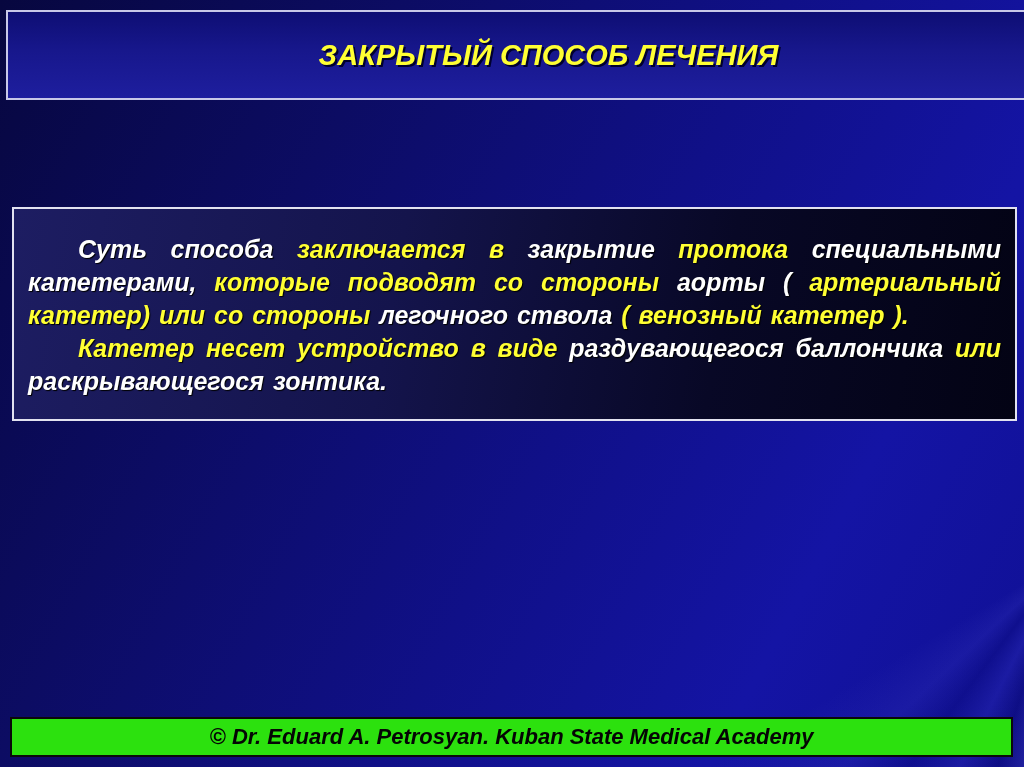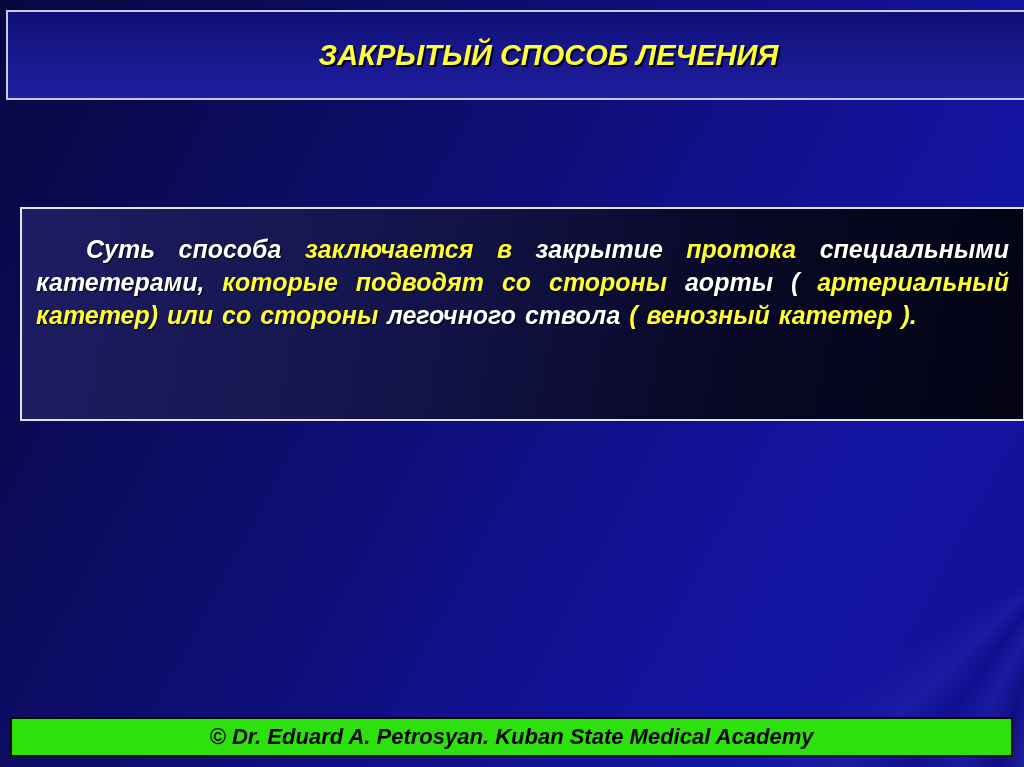--- a/index.html
+++ b/index.html
@@ -35,21 +35,21 @@
     text-align:center;
     padding-left:37px;
   }
   .title-line{
     color:var(--yellow,#ffff33);
     font-size:29px;line-height:36px;letter-spacing:0px;
     text-shadow:2px 2px 0 #00002e;
     white-space:nowrap;
   }
   .body-box{
-    position:absolute;left:20px;top:207px;width:1005px;height:214px;z-index:2;
+    position:absolute;left:12px;top:207px;width:1005px;height:214px;z-index:2;
     border:2px solid #e2e2f0;
     background:linear-gradient(100deg,#1d1d62 0%,#14144c 38%,#080826 70%,#030314 100%);
     box-sizing:border-box;
     padding:24px 14px 0 14px;
   }
   .para{
     margin:0;
     font-size:25px;line-height:33px;
     text-align:justify;
     text-indent:50px;
@@ -77,19 +77,20 @@
 <div class="slide">
   <div class="rays"></div>
 
   <div class="title-box">
     <div class="title-line">ЗАКРЫТЫЙ СПОСОБ ЛЕЧЕНИЯ</div>
   </div>
 
   <div class="body-box">
     <div>
         <p class="para"><span class="white">Суть способа </span><span class="yellow">заключается в </span><span class="white">закрытие </span><span class="yellow">протока </span><span class="white">специальными катетерами, </span><span class="yellow">которые подводят со стороны </span><span class="white">аорты ( </span><span class="yellow">артериальный катетер) или со стороны </span><span class="white">легочного ствола </span><span class="yellow">( венозный катетер ).</span></p>
+        <p class="para"><span class="yellow">Катетер несет устройство в виде </span><span class="white">раздувающегося баллончика </span><span class="yellow">или </span><span class="white">раскрывающегося зонтика.</span></p>
       </div>
   </div>
 
   <div class="footer-bar">
     <div class="footer-text">© Dr. Eduard A. Petrosyan. Kuban State Medical Academy</div>
   </div>
 </div>
 
 </body></html>

